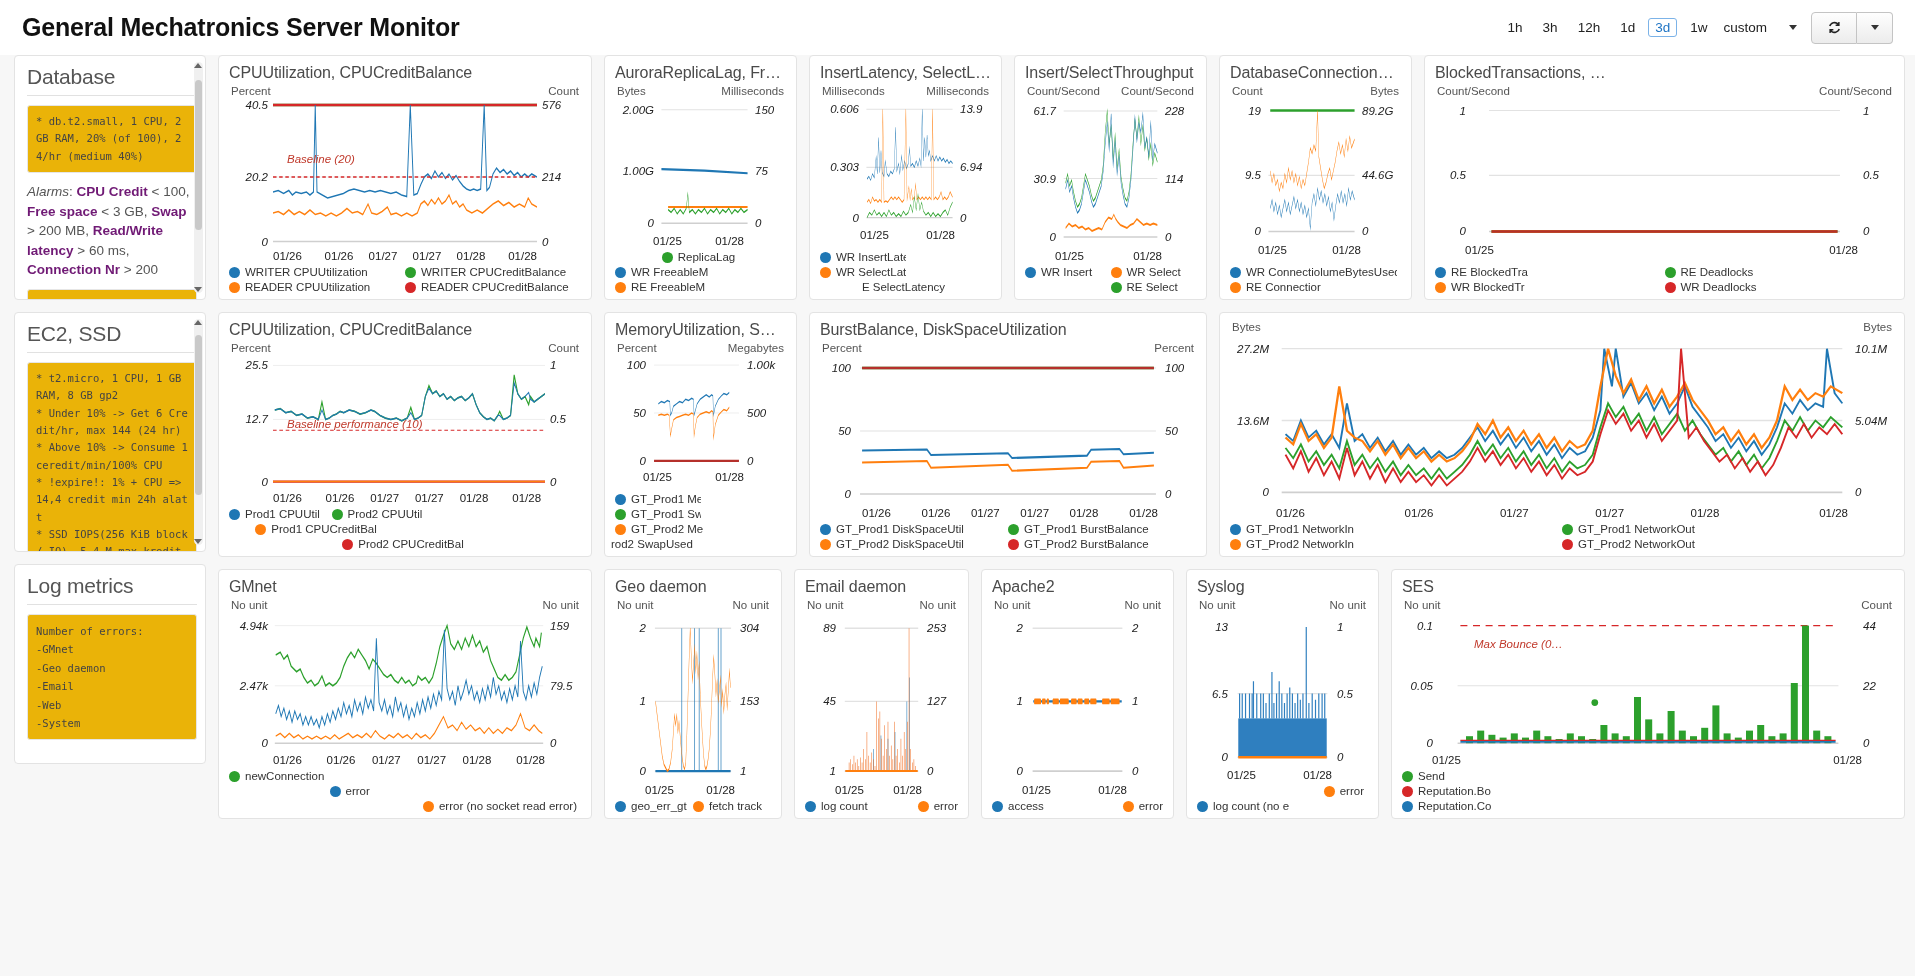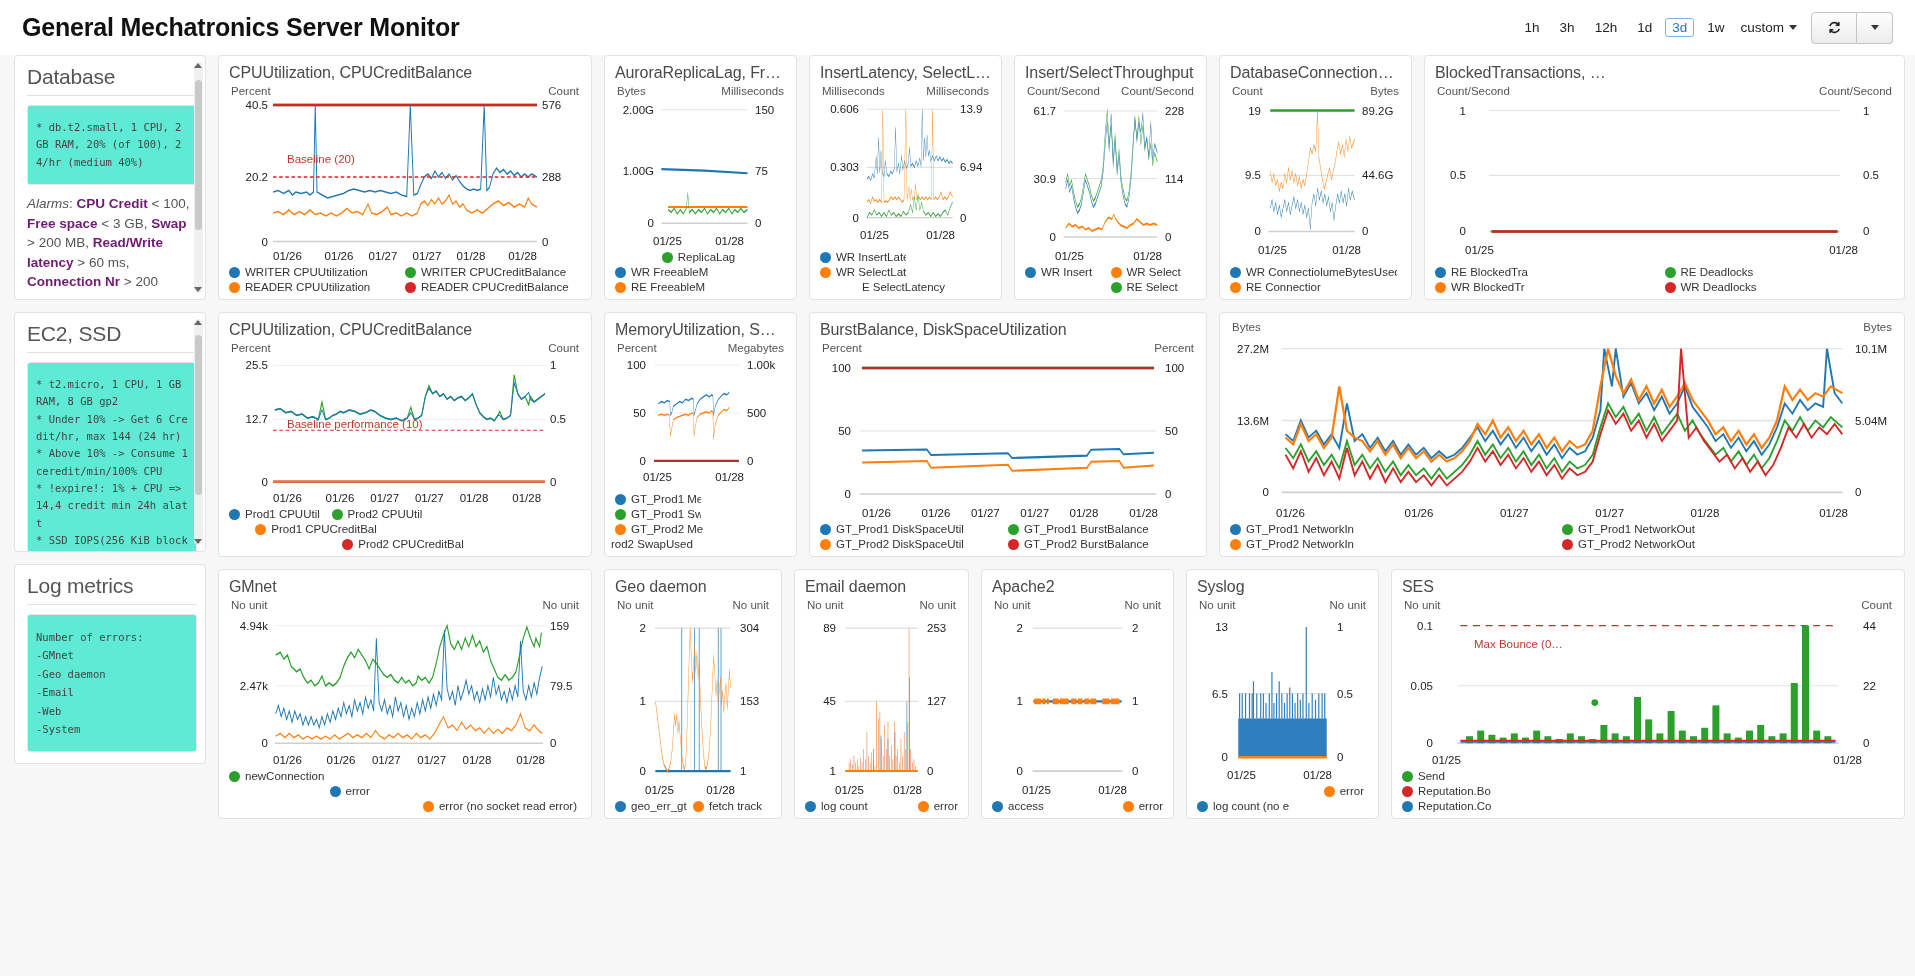--- a/index.html
+++ b/index.html
@@ -24,21 +24,21 @@
   .header-right { display: flex; align-items: center; gap: 0; }
   .range-list { display: flex; align-items: center; gap: 0; }
   .range-item {
     font-size: 13.5px; color: #222; padding: 2px 7px; margin: 0 3px;
     border-radius: 3px; cursor: pointer; white-space: nowrap;
   }
   .range-item.active {
     color: #1f74c4; border: 1px solid #7cb3e8; background: #fff;
     padding: 1px 6px;
   }
-  .custom-item { display: flex; align-items: center; gap: 5px; margin-left: 6px; margin-right: 14px; }
+  .custom-item { display: flex; align-items: center; gap: 22px; margin-left: 6px; margin-right: 14px; }
   .caret-down {
     width: 0; height: 0; border-left: 4px solid transparent;
     border-right: 4px solid transparent; border-top: 5px solid #333;
   }
   .btn-group { display: flex; }
   .btn {
     height: 32px; min-width: 46px; background: linear-gradient(#fefefe,#ececec);
     border: 1px solid #c4c4c4; display: flex; align-items: center; justify-content: center;
     cursor: pointer;
   }
@@ -55,22 +55,22 @@
     background: #fff; border: 1px solid #e3e3e3; border-radius: 4px;
     padding: 9px 8px 8px 12px; position: relative; overflow: hidden;
   }
   .side-title {
     font-size: 21px; color: #555; font-weight: normal;
     padding-bottom: 6px; border-bottom: 1px solid #e1e1e1; margin-bottom: 9px;
     letter-spacing: -0.2px;
   }
   .pre-box {
     font-family: "DejaVu Sans Mono", monospace; font-size: 10.5px; line-height: 1.65;
-    color: #444; background: #5eead4; border: 1px solid #e6e6e6; border-radius: 3px;
-    padding: 13px 8px; white-space: pre-wrap; word-break: break-all; margin: 0 0 9px 0;
+    color: #444; background: #eab308; border: 1px solid #e6e6e6; border-radius: 3px;
+    padding: 7px 8px; white-space: pre-wrap; word-break: break-all; margin: 0 0 9px 0;
   }
   .prose {
     font-size: 13.5px; line-height: 1.45; color: #555; margin: 0 0 9px 0;
   }
   .prose .em { font-style: italic; }
   .prose b { color: #701a75; }
   .scrollbar {
     position: absolute; right: 2px; top: 6px; bottom: 6px; width: 9px;
     background: #f0f0f0; border-radius: 5px;
   }
@@ -93,21 +93,21 @@
   }
   .panel-title {
     font-size: 16px; color: #4a4a4a; margin-bottom: 3px;
     white-space: nowrap; overflow: hidden; text-overflow: ellipsis;
     letter-spacing: -0.1px;
   }
   .unit-row {
     display: flex; justify-content: space-between;
     font-size: 11.5px; color: #555; padding: 0 2px; margin-bottom: 2px;
   }
-  .plot-wrap { position: relative; flex: 1 1 auto; min-height: 0; display: flex; }
+  .plot-wrap { position: relative; flex: 1 1 auto; min-height: 0; display: flex; font-style: italic; }
   .ax-left, .ax-right {
     font-size: 11.5px; color: #222; position: relative; width: 36px;
     flex: 0 0 auto;
   }
   .ax-left { text-align: right; padding-right: 5px; }
   .ax-right { text-align: left; padding-left: 5px; }
   .ax-left.w { width: 44px; }
   .ax-right.w { width: 44px; }
   .tick { position: absolute; right: 5px; transform: translateY(-50%); white-space: nowrap; }
   .ax-right .tick { left: 5px; right: auto; }
@@ -233,21 +233,21 @@
               <line x1="0" y1="4" x2="300" y2="4" stroke="#2ca02c" stroke-width="1.6"></line>
               <line x1="0" y1="4" x2="300" y2="4" stroke="#d62728" stroke-width="1.6"></line>
               <path d="M0,62 L6,61 L12,63 L18,61 L22,64 L26,62 L32,63 L38,62 L42,64 L46,62 L48,4 L50,62 L56,64 L62,66 L68,65 L74,64 L80,63 L86,61 L92,60 L98,61 L104,62 L110,61 L116,62 L122,61 L128,62 L134,63 L140,62 L146,64 L152,65 L156,4 L160,64 L164,63 L168,57 L172,52 L176,50 L180,53 L184,48 L188,52 L192,49 L196,53 L200,50 L204,54 L208,51 L212,55 L216,58 L220,60 L224,61 L228,60 L232,61 L236,60 L240,4 L243,61 L246,59 L250,50 L254,46 L258,49 L262,47 L266,50 L270,48 L274,51 L278,49 L282,52 L286,50 L290,52 L294,50 L300,52" fill="none" stroke="#1f77b4" stroke-width="1.1"></path>
               <path d="M0,76 L6,75 L12,77 L18,74 L24,77 L30,75 L36,77 L42,74 L48,77 L54,76 L60,78 L66,76 L72,78 L78,76 L84,73 L90,76 L96,75 L102,77 L108,70 L112,76 L118,77 L124,75 L130,72 L134,77 L140,76 L146,78 L152,76 L158,78 L164,76 L168,70 L172,68 L176,71 L180,67 L184,70 L188,66 L192,70 L196,68 L200,64 L204,70 L208,68 L212,72 L216,70 L220,74 L226,76 L232,74 L238,76 L244,73 L250,70 L256,68 L262,71 L268,69 L274,72 L280,70 L286,72 L290,66 L294,70 L300,72" fill="none" stroke="#ff7f0e" stroke-width="1.1"></path>
               <line x1="0" y1="52" x2="300" y2="52" stroke="#d62728" stroke-width="0.9" stroke-dasharray="4,3"></line>
             </svg>
             <div class="ann" style="left:14px; top:36%">Baseline (20)</div>
           </div>
           <div class="ax-right w">
             <span class="tick" style="top:4%">576</span>
-            <span class="tick" style="top:52%">288</span>
+            <span class="tick" style="top:52%">214</span>
             <span class="tick" style="top:95%">0</span>
           </div>
         </div>
         <div class="xlabels multi" style="padding:0 44px">
           <span>01/26</span>
           <span>01/26</span>
           <span>01/27</span>
           <span>01/27</span>
           <span>01/28</span>
           <span>01/28</span>

